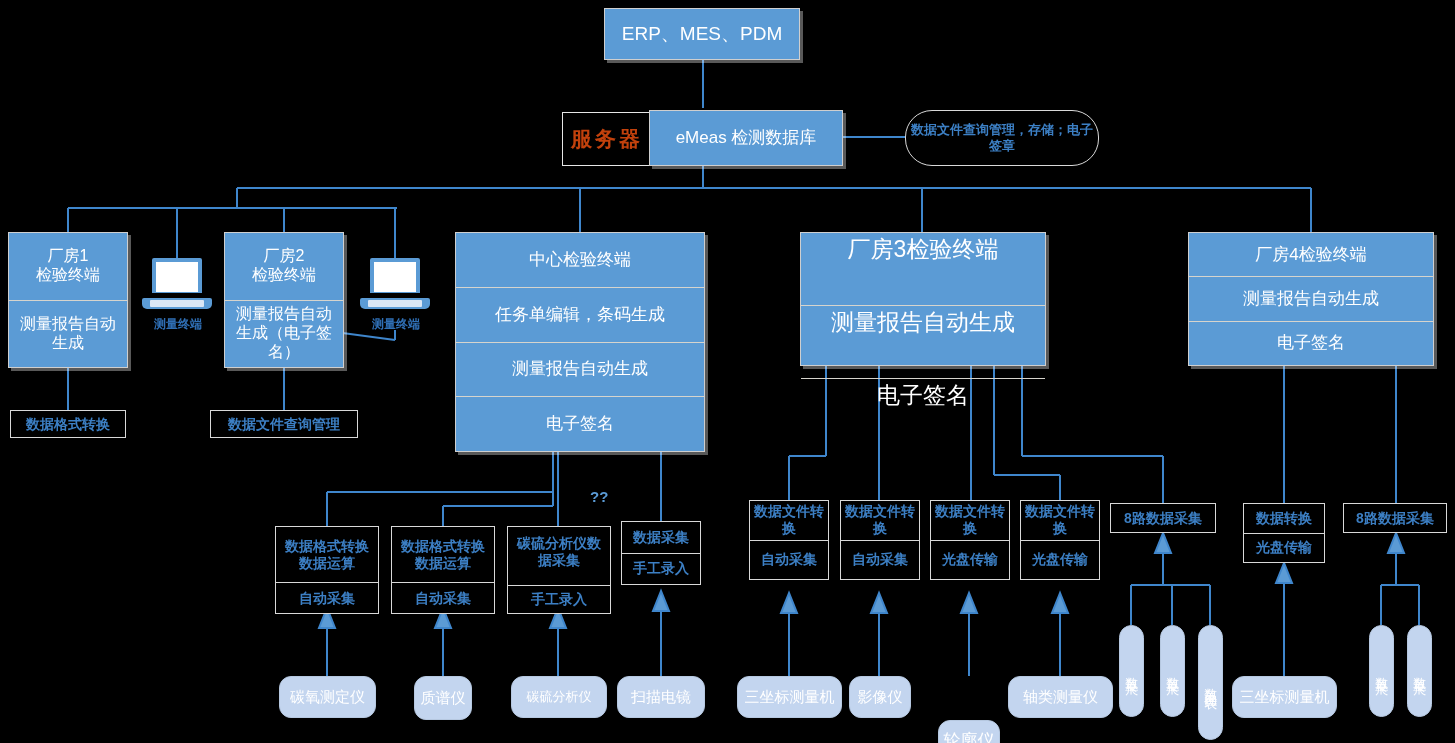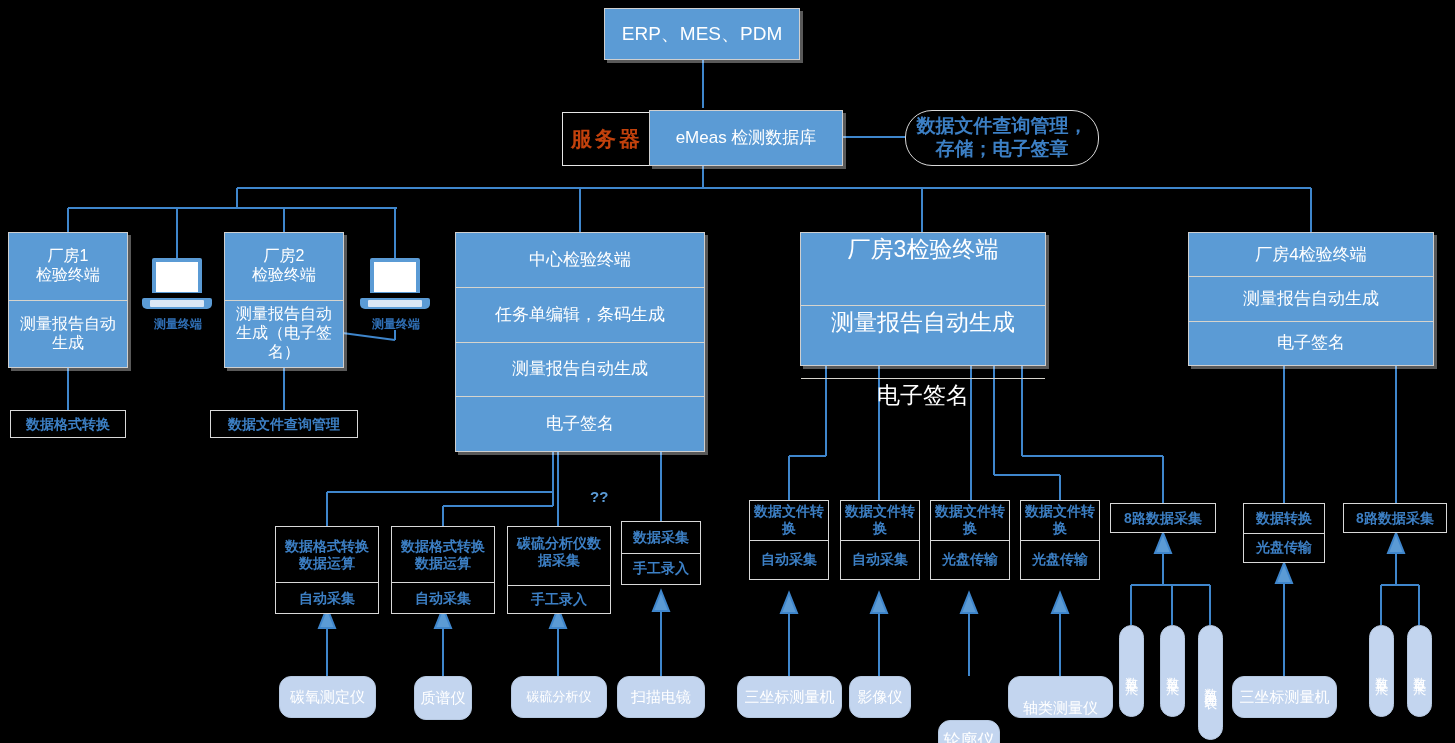--- a/index.html
+++ b/index.html
@@ -178,21 +178,21 @@
   </div>
 
   <div class="serverbox" style="left:562px;top:112px;width:88px;height:52px;font-size:21px;">
     <span>服务器</span>
   </div>
 
   <div class="node bluebox shadow" style="left:649px;top:110px;width:194px;height:56px;font-size:17px;">
     <div class="seg">eMeas 检测数据库</div>
   </div>
 
-  <div class="node darkbox" style="left:905px;top:110px;width:194px;height:56px;font-size:19px;border-radius:27px;">
+  <div class="node darkbox" style="left:905px;top:110px;width:194px;height:56px;font-size:13px;border-radius:27px;">
     <div class="seg">数据文件查询管理，存储；电子签章</div>
   </div>
 
   <div class="node bluebox shadow" style="left:8px;top:232px;width:120px;height:136px;font-size:16px;">
     <div class="seg">
       <span><span>厂房1</span><br><span>检验终端</span></span>
     </div>
     <div class="seg">测量报告自动生成</div>
   </div>
   <div class="node darkbox" style="left:10px;top:410px;width:116px;height:28px;font-size:14px;">
@@ -306,21 +306,21 @@
 
   <div class="device" style="position:absolute;left:737px;top:676px;width:105px;height:42px;font-size:15px;">
     <span>三坐标测量机</span>
     </div>
   <div class="device" style="position:absolute;left:849px;top:676px;width:62px;height:42px;font-size:15px;">
     <span>影像仪</span>
     </div>
   <div class="device" style="position:absolute;left:938px;top:676px;width:62px;height:42px;font-size:17px;margin-top:44px;">
     <span>轮廓仪</span>
     </div>
-  <div class="device" style="position:absolute;left:1008px;top:676px;width:105px;height:42px;font-size:15px;align-items:flex-end;">
+  <div class="device" style="position:absolute;left:1008px;top:676px;width:105px;height:42px;font-size:15px;">
     <span>轴类测量仪</span>
     </div>
 
   <div class="device vert" style="position:absolute;left:1119px;top:625px;width:25px;height:92px;font-size:13px;">
     <span>数显卡尺</span>
     </div>
   <div class="device vert" style="position:absolute;left:1160px;top:625px;width:25px;height:92px;font-size:13px;">
     <span>数显卡尺</span>
     </div>
   <div class="device vert" style="position:absolute;left:1198px;top:625px;width:25px;height:115px;font-size:13px;">

